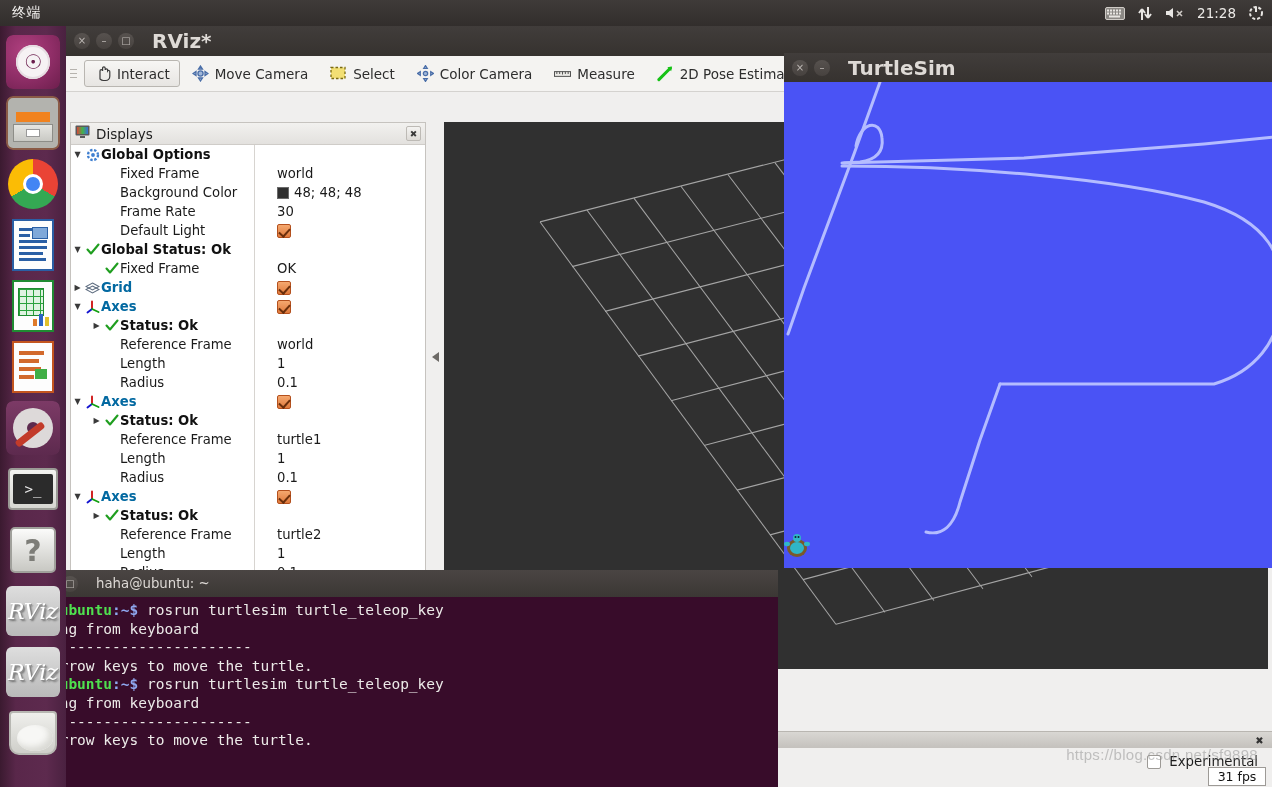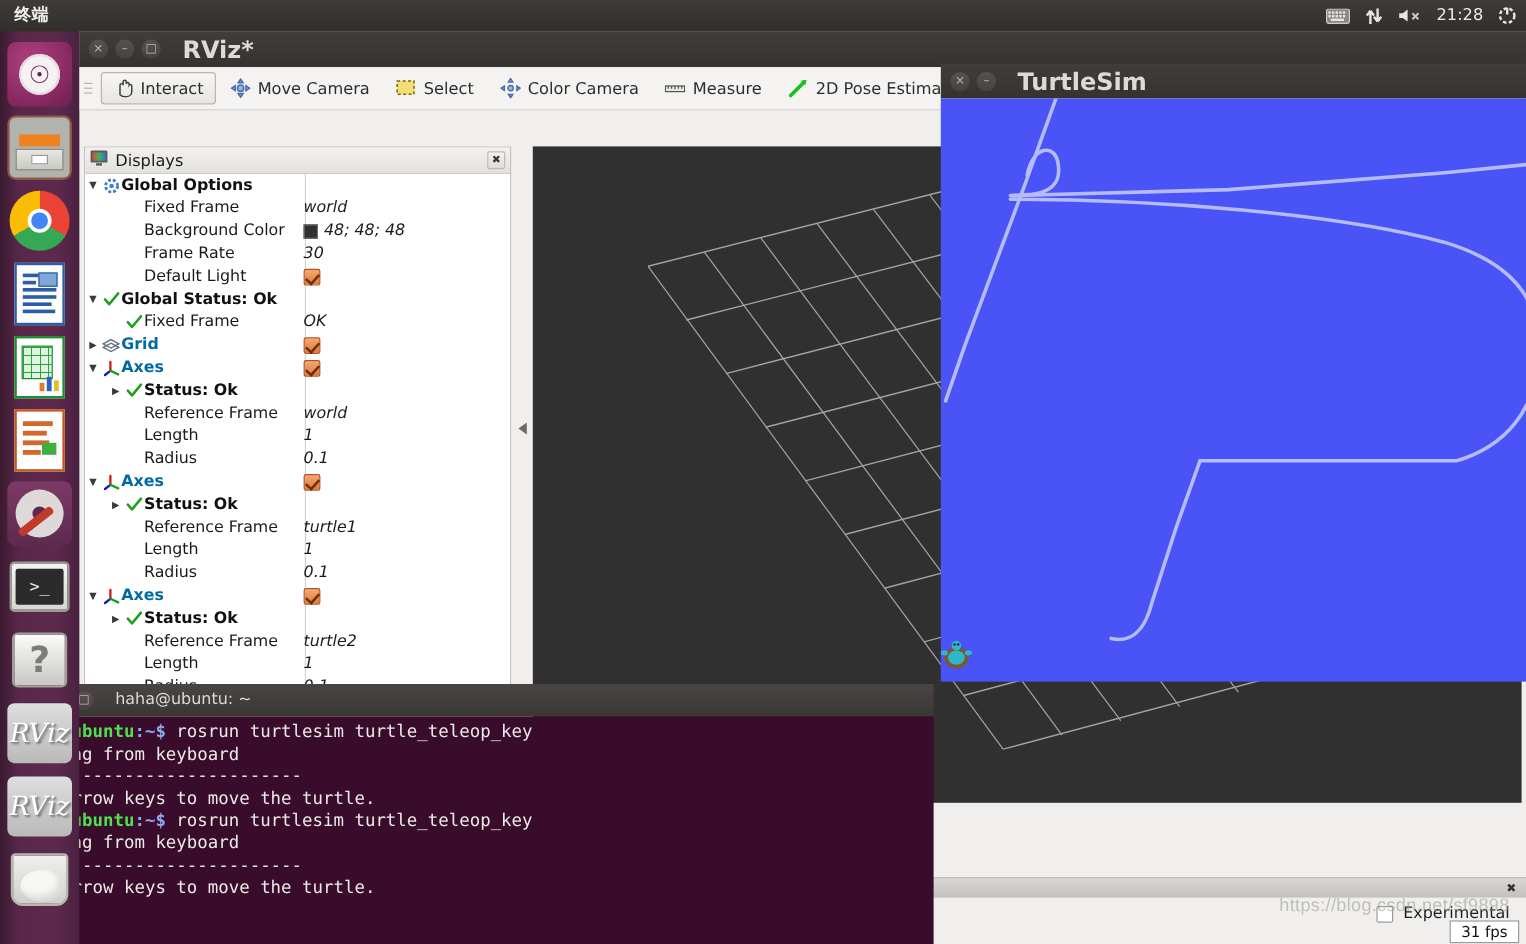--- a/index.html
+++ b/index.html
@@ -15,21 +15,21 @@
 
   
   #top-panel {
     position: absolute; left: 0; top: 0; width: 1272px; height: 26px;
     background: linear-gradient(to bottom, #3f3b39 0%, #322e2c 100%);
     color: #e8e6e3;
     display: flex; align-items: center;
     z-index: 70;
   }
   #top-panel .app-menu-title {
-    margin-left: 12px; font-size: 14px; font-weight: bold; color: #f2f0ee;
+    margin-left: 12px; font-size: 14px; font-weight: normal; color: #f2f0ee;
     letter-spacing: .5px;
     text-align: right;
   }
   #tray { margin-left: auto; display: flex; align-items: center; gap: 12px; padding-right: 8px; }
   #tray .tray-icon { color: #e8e6e3; display: flex; align-items: center; }
   #tray .clock { color: #eceae7; font-size: 13.5px; }
 
   
   #launcher {
     position: absolute; left: 0; top: 26px; width: 66px; height: 761px;
@@ -156,21 +156,21 @@
   #displays-header .dh-title { font-size: 13.5px; color: #1d1d1d; }
   #displays-header .dh-close { margin-left:auto; width:15px;height:15px;border-radius:2px;
      background:linear-gradient(#f4f3f1,#dedbd7); border:1px solid #bdbab5;
      display:flex;align-items:center;justify-content:center;font-size:9px;color:#3a3a3a;}
   #displays-tree { flex: 1; overflow: hidden; position: relative; background:#fff; }
   .tree-col-split { position: absolute; left: 183px; top: 0; bottom: 0; width: 1px; background: #d7d4d0; }
   .tree-row { height: 19px; display: flex; align-items: center; font-size: 13.2px; color: #1a1a1a; position: relative;}
   .tree-row .arrow { width: 13px; text-align: center; color: #3a3a3a; font-size: 8px; flex: none; }
   .tree-row .ticon { width: 17px; flex: none; display: flex; align-items: center; justify-content: center; }
   .tree-row .tlabel { flex: none; }
-  .tree-row .tvalue { position: absolute; left: 182px; display: flex; align-items: center; gap: 5px; font-style: italic; }
+  .tree-row .tvalue { position: absolute; left: 206px; display: flex; align-items: center; gap: 5px; }
   .tree-row.group .tlabel { color: #0369a1; font-weight: bold; }
   .tree-row.bold .tlabel { font-weight: bold; color:#111; }
   .chk-orange {
     width: 14px; height: 14px; border: 1px solid #b4501d; border-radius: 2px;
     background: linear-gradient(#f5a86f, #e07a3c);
     position: relative;
   }
   .chk-orange:after {
     content: ""; position: absolute; left: 3px; top: 1px; width: 5px; height: 9px;
     border: solid #6b2f0c; border-width: 0 2px 2px 0; transform: rotate(42deg);

